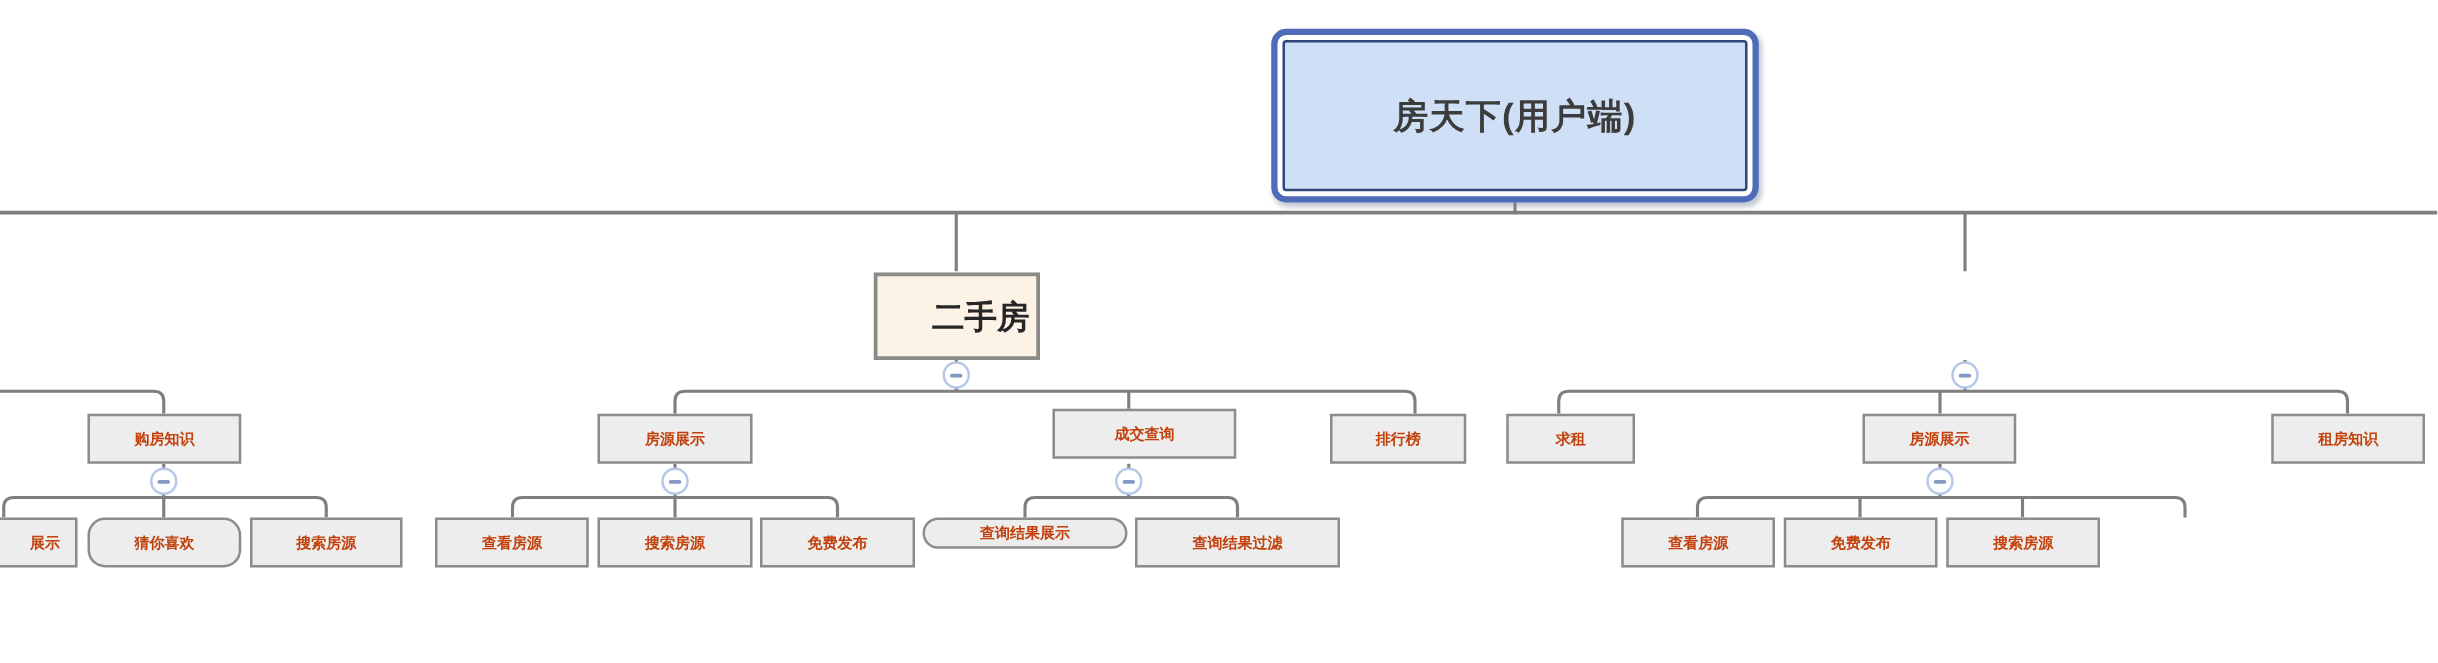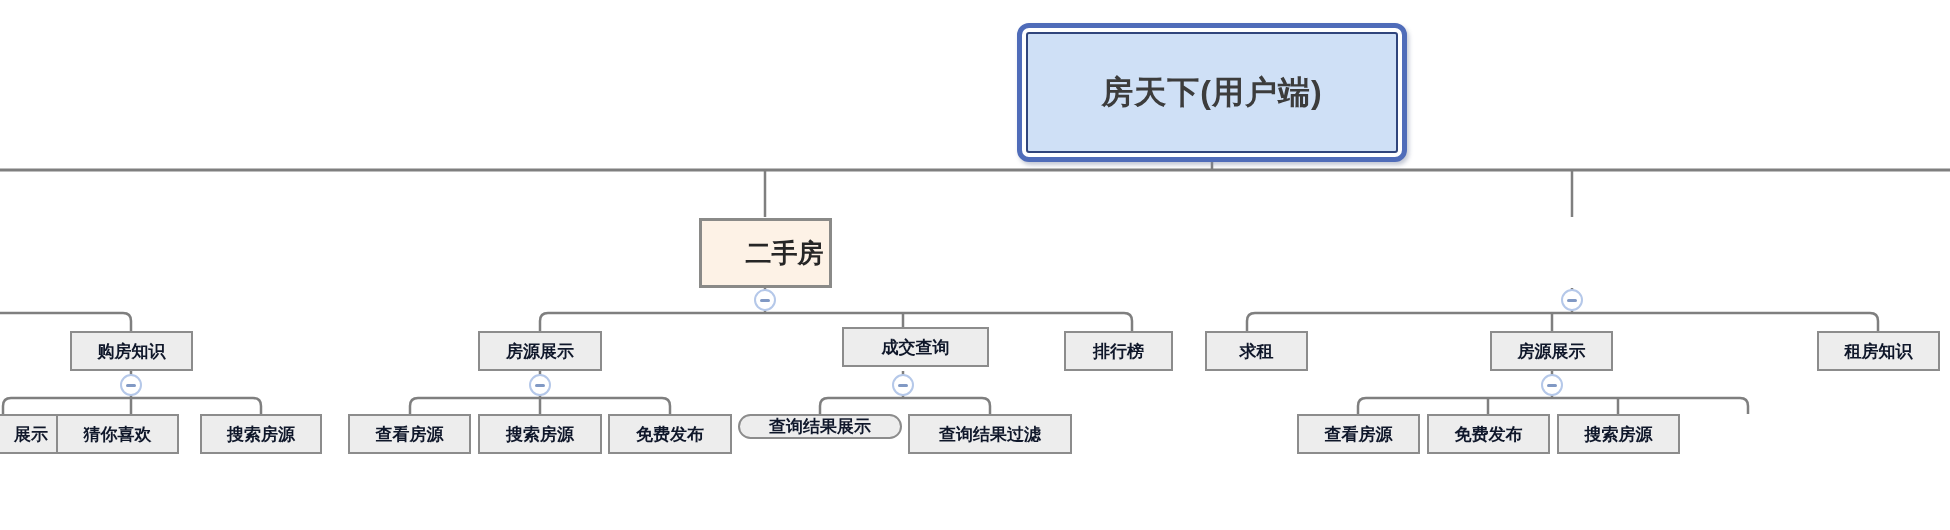--- a/index.html
+++ b/index.html
@@ -31,34 +31,34 @@
     padding:4px;
     box-shadow:2px 3px 4px rgba(120,130,160,.45);
   }
   .root-inner{
     box-sizing:border-box;
     width:100%;height:100%;
     border:2px solid #30457c;
     border-radius:3px;
     background:#cfe0f6;
     display:flex;align-items:center;justify-content:center;
-    font-size:32px;font-weight:bold;color:#3c3c3c;
+    font-size:28px;font-weight:bold;color:#3c3c3c;
     letter-spacing:1px;
   }
   
   .n1{
     background:#fdf2e6;
     border:3px solid #8a8a88;
     font-size:26px;font-weight:600;color:#262626;padding-left:38px;
   }
   
   .n2{
     background:#ededed;
     border:2px solid #8c8c8c;
-    font-size:17px;font-weight:600;color:#0f172a;
+    font-size:12px;font-weight:600;color:#c2410c;
   }
   .clip-right{justify-content:flex-end;padding-right:12px;}
 
   
   .collapse{
     position:absolute;
     width:22px;height:22px;
     box-sizing:border-box;
     border-radius:50%;
     background:#ffffff;
@@ -115,21 +115,21 @@
   </svg>
 
   <div class="root-outer" style="left:1017px;top:23px;width:390px;height:139px;">
     <div class="root-inner">房天下(用户端)</div>
   </div>
 
   <div class="node n1" style="left:699px;top:218px;width:133px;height:70px;">二手房</div>
 
   <div class="node n2" style="left:70px;top:331px;width:123px;height:40px;">购房知识</div>
   <div class="node n2 clip-right" style="left:-56px;top:414px;width:118px;height:40px;">展示</div>
-  <div class="node n2" style="left:56px;top:414px;width:123px;height:40px;">猜你喜欢</div>
+  <div class="node n2" style="left:70px;top:414px;width:123px;height:40px;border-radius:14px;">猜你喜欢</div>
   <div class="node n2" style="left:200px;top:414px;width:122px;height:40px;">搜索房源</div>
 
   <div class="node n2" style="left:478px;top:331px;width:124px;height:40px;">房源展示</div>
   <div class="node n2" style="left:842px;top:315px;width:147px;height:40px;margin-top:12px;">成交查询</div>
   <div class="node n2" style="left:1026px;top:331px;width:109px;height:40px;margin-left:38px;">排行榜</div>
 
   <div class="node n2" style="left:348px;top:414px;width:123px;height:40px;">查看房源</div>
   <div class="node n2" style="left:478px;top:414px;width:124px;height:40px;">搜索房源</div>
   <div class="node n2" style="left:608px;top:414px;width:124px;height:40px;">免费发布</div>
   <div class="node n2" style="left:738px;top:414px;width:164px;height:25px;border-radius:17px;">查询结果展示</div>

